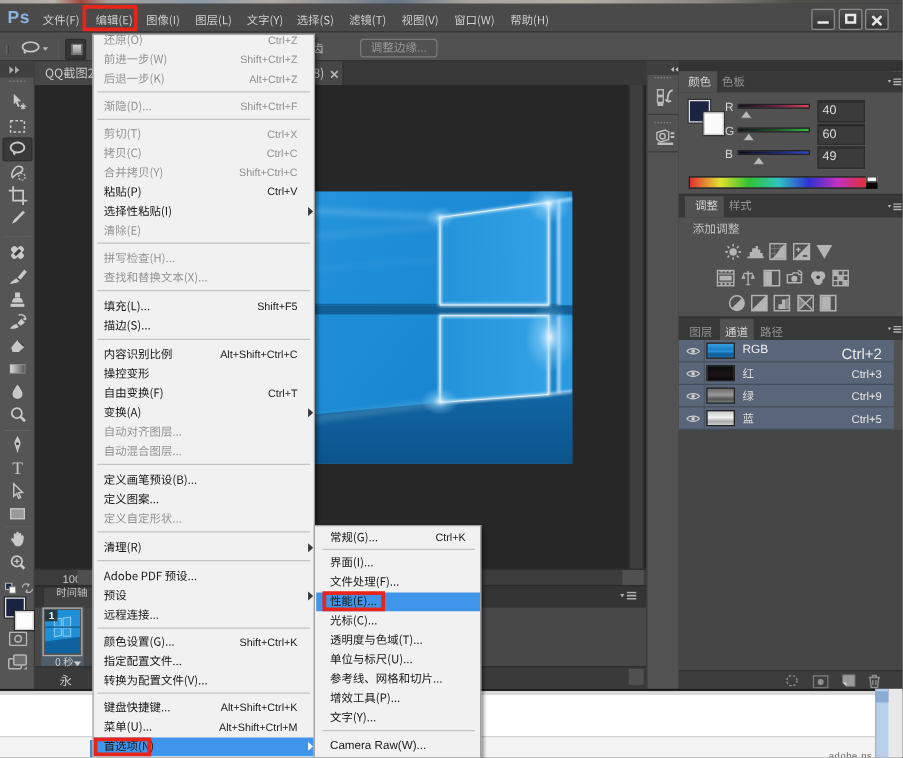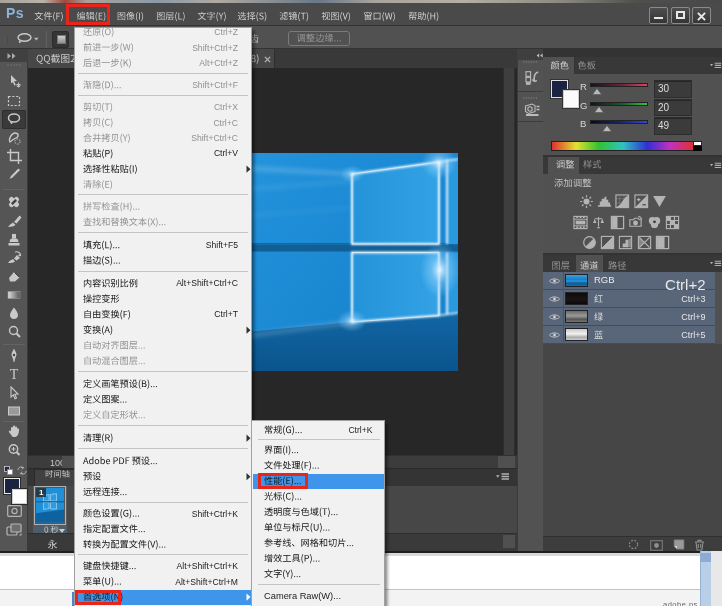--- a/index.html
+++ b/index.html
@@ -314,23 +314,23 @@
 <svg style="position:absolute;left:592px;top:87.5px;width:10px;height:7px;" viewBox="0 0 10 7">
     <path d="M5 0.5L9.5 6.5H0.5z" fill="#b9b9b9" stroke="#5a5a5a" stroke-width="0.7"></path>
   </svg>
 <svg style="position:absolute;left:594px;top:106px;width:10px;height:7px;" viewBox="0 0 10 7">
     <path d="M5 0.5L9.5 6.5H0.5z" fill="#b9b9b9" stroke="#5a5a5a" stroke-width="0.7"></path>
   </svg>
 <svg style="position:absolute;left:601.5px;top:124.5px;width:10px;height:7px;" viewBox="0 0 10 7">
     <path d="M5 0.5L9.5 6.5H0.5z" fill="#b9b9b9" stroke="#5a5a5a" stroke-width="0.7"></path>
   </svg>
 <div style="position:absolute;left:654px;top:80px;width:38px;height:17.5px;background:#3b3b3b;border:1px solid #2d2d2d;box-shadow:inset 0 1px 0 rgba(0,0,0,0.35);"></div>
-<div class="t" style="left:658px;top:83px;font-size:10px;color:#dedede">30</div>
+<div class="t" style="left:658px;top:83px;font-size:10px;color:#dedede">40</div>
 <div style="position:absolute;left:654px;top:98.5px;width:38px;height:17.5px;background:#3b3b3b;border:1px solid #2d2d2d;box-shadow:inset 0 1px 0 rgba(0,0,0,0.35);"></div>
-<div class="t" style="left:658px;top:101.5px;font-size:10px;color:#dedede">20</div>
+<div class="t" style="left:658px;top:101.5px;font-size:10px;color:#dedede">60</div>
 <div style="position:absolute;left:654px;top:117px;width:38px;height:17.5px;background:#3b3b3b;border:1px solid #2d2d2d;box-shadow:inset 0 1px 0 rgba(0,0,0,0.35);"></div>
 <div class="t" style="left:658px;top:120px;font-size:10px;color:#dedede">49</div>
 <div style="position:absolute;left:550.5px;top:141px;width:144px;height:9.5px;background:linear-gradient(90deg,#e13030 0,#e2e230 17%,#30c230 33%,#30c2c2 50%,#3030d2 67%,#c230c2 83%,#e13030 100%);border:1px solid #222;"></div>
 <div style="position:absolute;left:693px;top:141px;width:8.5px;height:5px;background:#fff;border:1px solid #222;"></div>
 <div style="position:absolute;left:693px;top:145.5px;width:8.5px;height:5px;background:#000;"></div>
 <div style="position:absolute;left:543px;top:155px;width:179px;height:2px;background:#333333;"></div>
 <div style="position:absolute;left:543px;top:157px;width:179px;height:17px;background:#383838;"></div>
 <div style="position:absolute;left:548px;top:157px;width:31px;height:17px;background:#515151;"></div>
 <svg style="position:absolute;left:710px;top:162px;width:12px;height:7px;" viewBox="0 0 14 8">
     <path d="M0 2.2l3.6 0-1.8 2.6z" fill="#b0b0b0"></path>
@@ -444,21 +444,21 @@
 <svg style="position:absolute;left:549px;top:331px;width:11px;height:8px;" viewBox="0 0 13 9">
     <path d="M0.5 4.5 C3 1.2 10 1.2 12.5 4.5 C10 7.8 3 7.8 0.5 4.5z" fill="none" stroke="#cfcfcf" stroke-width="1"></path>
     <circle cx="6.5" cy="4.5" r="1.7" fill="#cfcfcf"></circle>
   </svg>
 <div style="position:absolute;left:563px;top:326px;width:1px;height:18px;background:#4a5464;"></div>
 <div style="position:absolute;left:565px;top:273.5px;width:23px;height:13.5px;background:linear-gradient(180deg,#3aa0e0 0%,#1a7fc8 40%,#2a93d8 55%,#0d5c97 75%,#1370ae 100%);border:1px solid #222;"></div>
 <div style="position:absolute;left:565px;top:291.5px;width:23px;height:13.5px;background:linear-gradient(180deg,#0c0c0c,#1c1416 60%,#0a0a0a);border:1px solid #222;"></div>
 <div style="position:absolute;left:565px;top:309.5px;width:23px;height:13.5px;background:linear-gradient(180deg,#6a6a6a,#9a9a9a 45%,#555 75%,#777);border:1px solid #222;"></div>
 <div style="position:absolute;left:565px;top:327.5px;width:23px;height:13.5px;background:linear-gradient(180deg,#c8c8c8,#f2f2f2 45%,#aaa 75%,#ccc);border:1px solid #222;"></div>
 <div class="t" style="left:594px;top:274px;font-size:9.5px;color:#ececec">RGB</div>
-<div class="t" style="left:705.5px;top:275.5px;font-size:15px;color:#e8e8e8;transform:translateX(-100%)">Ctrl+2</div>
+<div class="t" style="left:705.5px;top:275.5px;font-size:12px;color:#e8e8e8;transform:translateX(-100%)">Ctrl+2</div>
 <div class="t" style="left:705.5px;top:293.5px;font-size:9px;color:#e8e8e8;transform:translateX(-100%)">Ctrl+3</div>
 <div class="t" style="left:705.5px;top:311.5px;font-size:9px;color:#e8e8e8;transform:translateX(-100%)">Ctrl+9</div>
 <div class="t" style="left:705.5px;top:329.5px;font-size:9px;color:#e8e8e8;transform:translateX(-100%)">Ctrl+5</div>
 <div style="position:absolute;left:543px;top:344px;width:179px;height:192px;background:#464646;"></div>
 <div style="position:absolute;left:543px;top:536px;width:179px;height:15px;background:#3d3d3d;border-top:1px solid #303030;"></div>
 <svg style="position:absolute;left:628px;top:539px;width:11px;height:11px;" viewBox="0 0 12 12">
     <circle cx="6" cy="6" r="4.5" fill="none" stroke="#8f8f8f" stroke-width="1.2" stroke-dasharray="2 1.6"></circle>
   </svg>
 <svg style="position:absolute;left:650px;top:540px;width:13px;height:11px;" viewBox="0 0 13 11">
     <rect x="0.7" y="0.7" width="11.6" height="9.6" fill="none" stroke="#7a7a7a" stroke-width="1.1"></rect>

